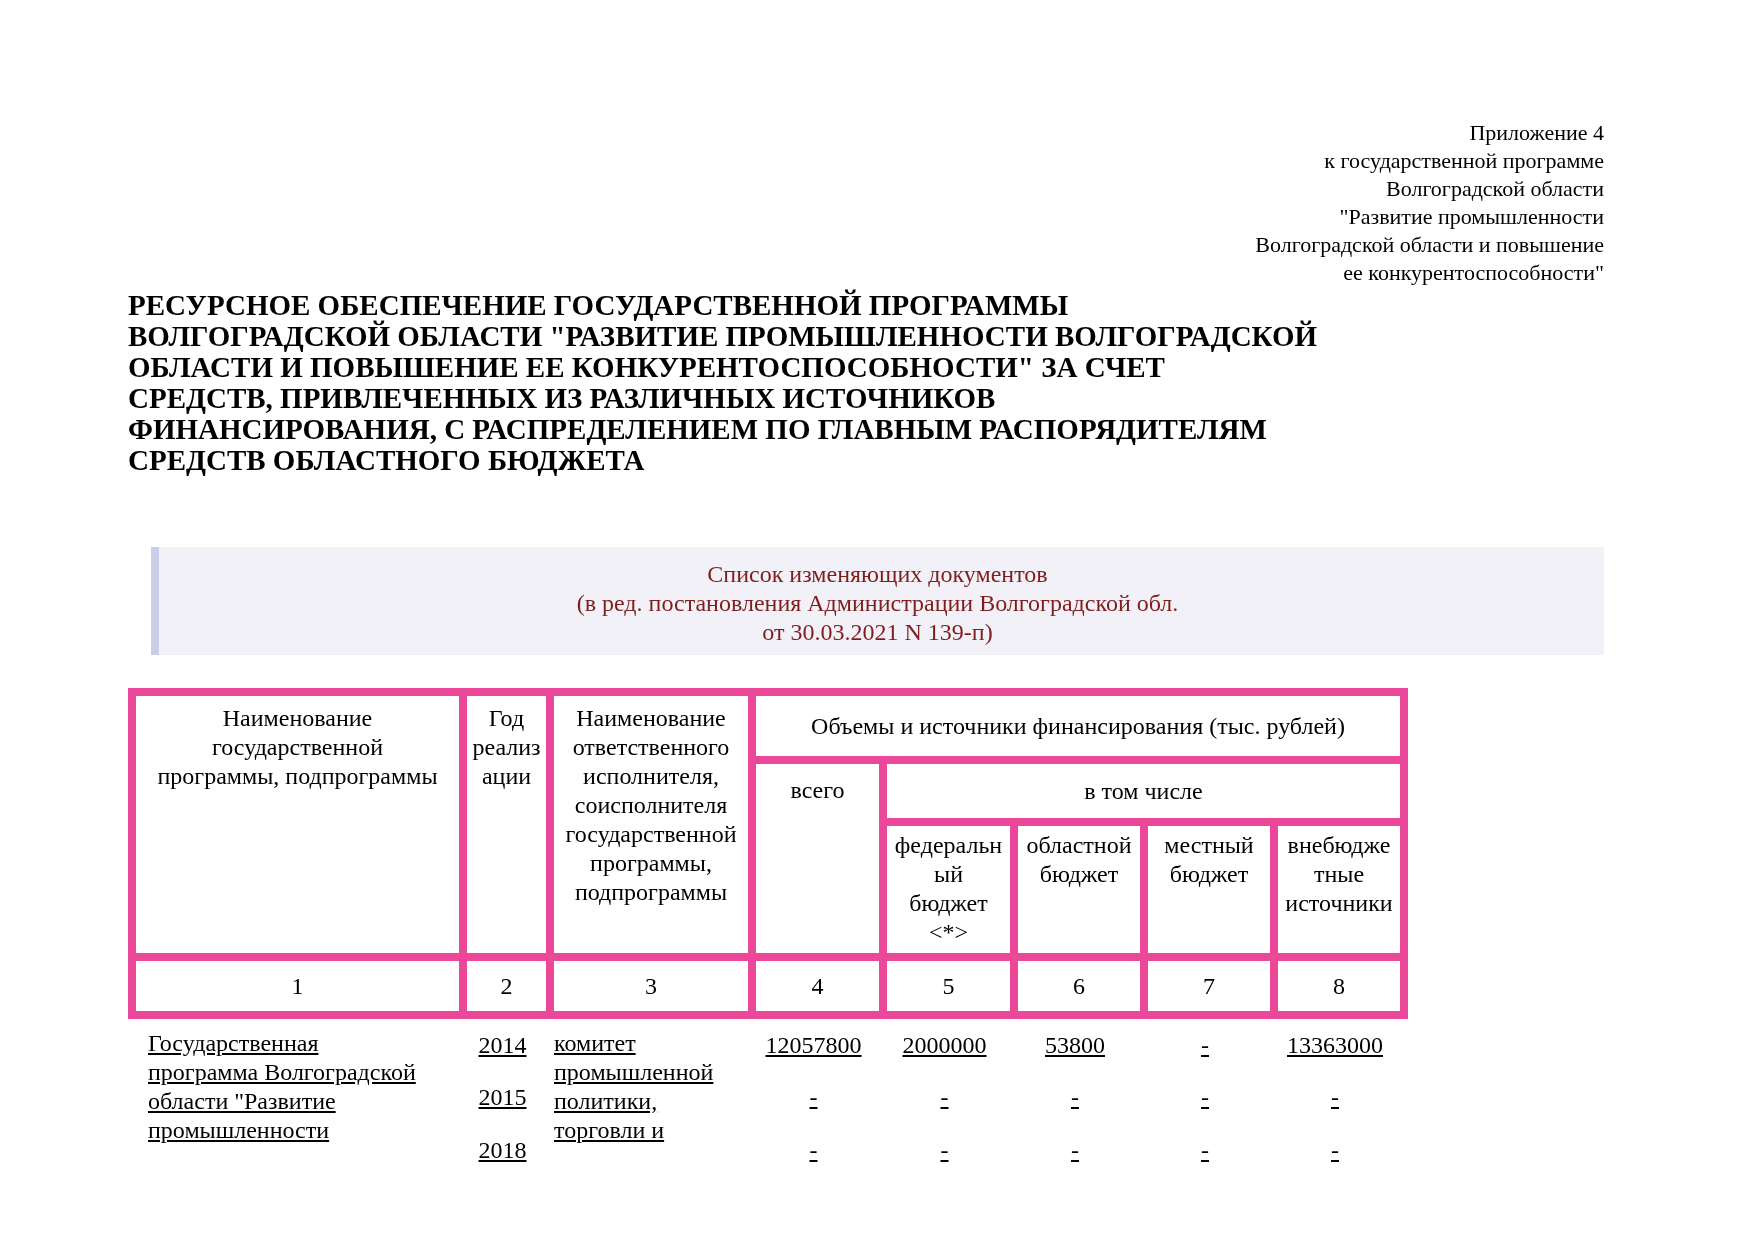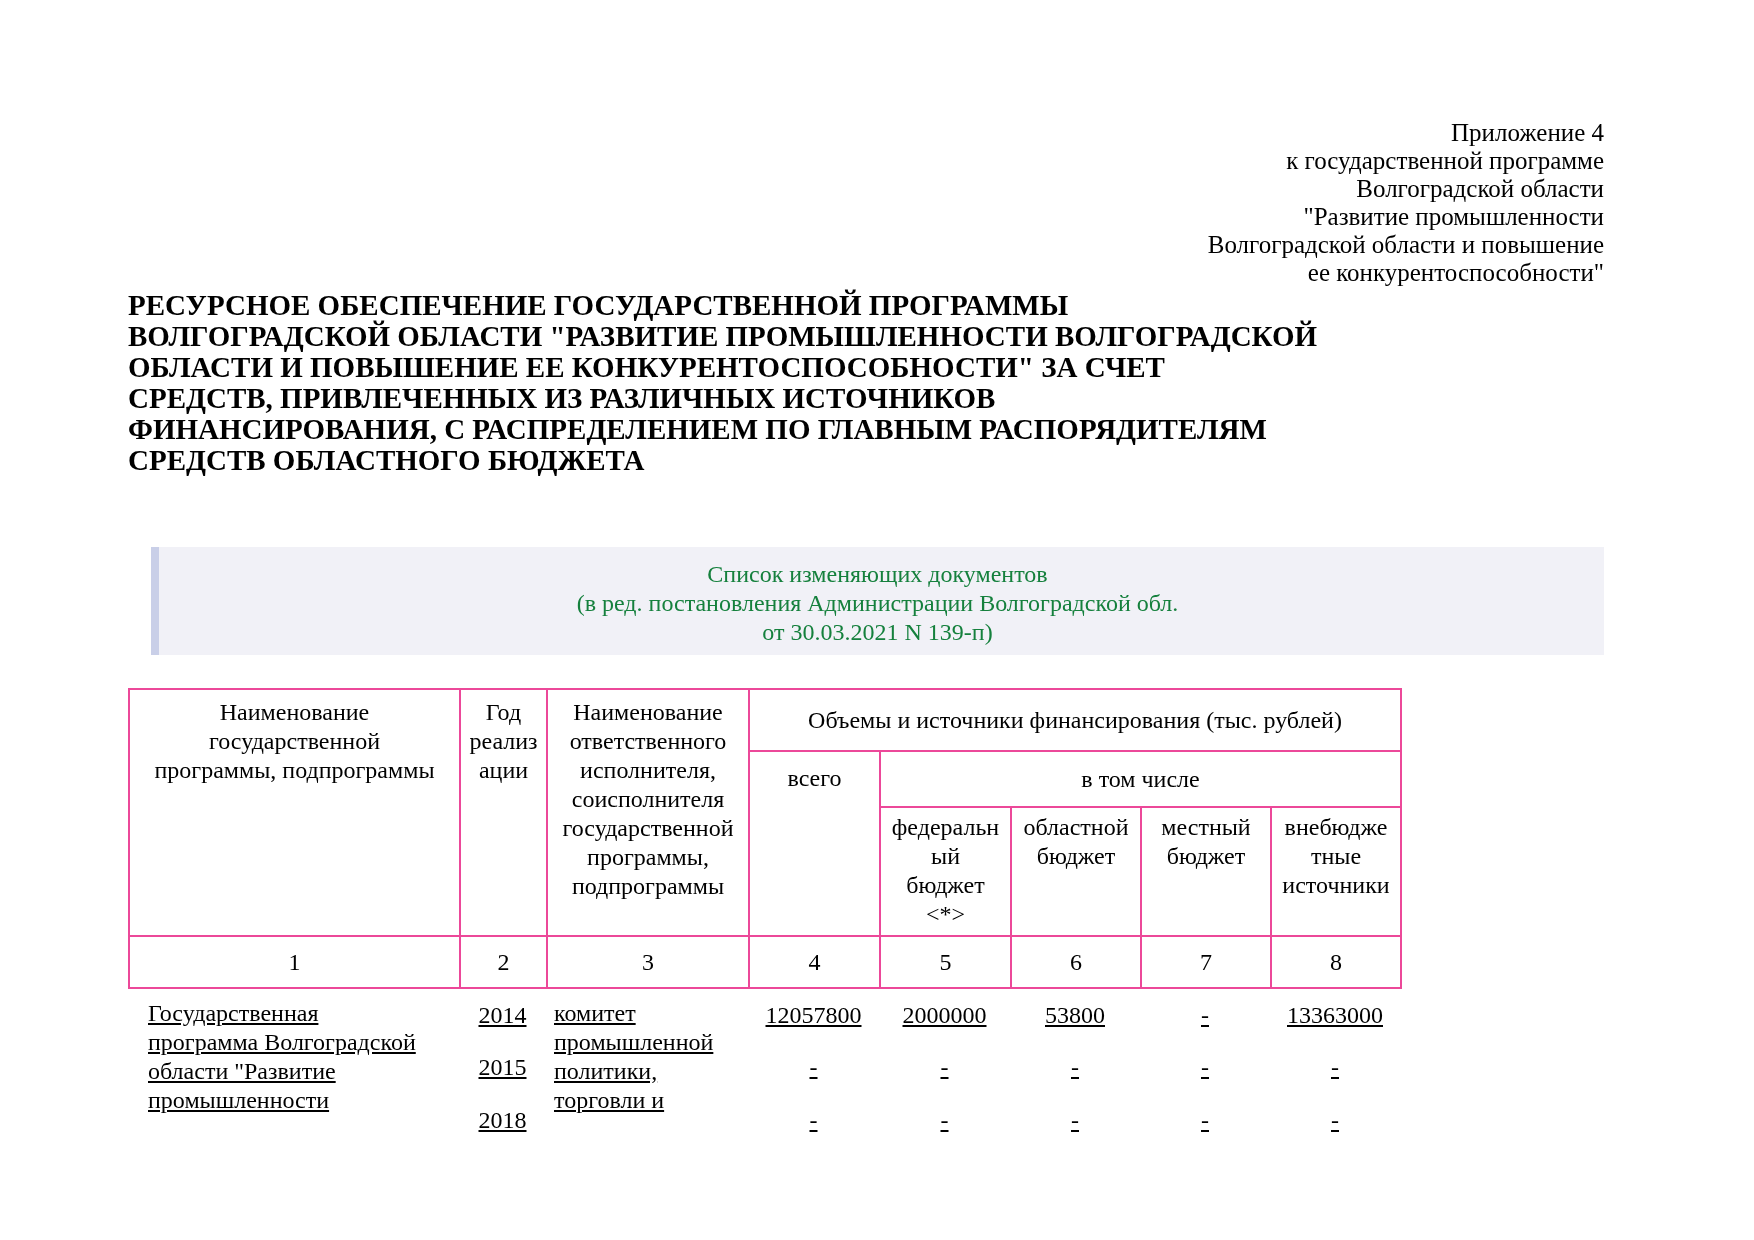--- a/index.html
+++ b/index.html
@@ -10,21 +10,21 @@
     font-family:"Liberation Serif", serif;
     color:#000;
     overflow:hidden;
   }
 
   
   .appendix {
     position:absolute;
     top:119px; right:150px;
     text-align:right;
-    font-size:25px; line-height:28px;
+    font-size:22px; line-height:28px;
     white-space:nowrap;
   }
 
   
   .doc-title {
     position:absolute;
     top:290px; left:128px; width:1502px;
     text-align:left;
     font-weight:bold;
     font-size:29px; line-height:31px;
@@ -47,21 +47,21 @@
   }
 
   
   .table-wrap {
     position:absolute;
     top:688px; left:128px; width:1272px;
     font-size:24px;
   }
   table { border-collapse:collapse; table-layout:fixed; width:1272px; }
   .htable td {
-    border:2px solid #ec4899;
+    border:8px solid #ec4899;
     text-align:center;
     vertical-align:middle;
     padding:0;
     line-height:29px;
     overflow:hidden;
   }
   .htable td.topal { vertical-align:top; padding-top:8px; }
   .htable td.vsego { vertical-align:top; padding-top:12px; }
   .htable td.sub   { vertical-align:top; padding-top:5px; }
   .rA td { height:60px; }
@@ -88,21 +88,21 @@
 </style>
 </head>
 <body>
 
 <div class="page">
 
   <div class="appendix">Приложение 4<br>к государственной программе<br>Волгоградской области<br>"Развитие промышленности<br>Волгоградской области и повышение<br>ее конкурентоспособности"</div>
 
   <div class="doc-title">РЕСУРСНОЕ ОБЕСПЕЧЕНИЕ ГОСУДАРСТВЕННОЙ ПРОГРАММЫ<br>ВОЛГОГРАДСКОЙ ОБЛАСТИ "РАЗВИТИЕ ПРОМЫШЛЕННОСТИ ВОЛГОГРАДСКОЙ<br>ОБЛАСТИ И ПОВЫШЕНИЕ ЕЕ КОНКУРЕНТОСПОСОБНОСТИ" ЗА СЧЕТ<br>СРЕДСТВ, ПРИВЛЕЧЕННЫХ ИЗ РАЗЛИЧНЫХ ИСТОЧНИКОВ<br>ФИНАНСИРОВАНИЯ, С РАСПРЕДЕЛЕНИЕМ ПО ГЛАВНЫМ РАСПОРЯДИТЕЛЯМ<br>СРЕДСТВ ОБЛАСТНОГО БЮДЖЕТА</div>
 
-  <div class="amendments" style="background-color: rgb(241, 241, 247); color: #15803d;">
+  <div class="amendments" style="background-color: rgb(241, 241, 247); color: #7f1d1d;">
     <div class="strip" style="background-color: rgb(201, 207, 232);"></div>
     <div class="amend-text">Список изменяющих документов<br>(в ред. постановления Администрации Волгоградской обл.<br>от 30.03.2021 N 139-п)</div>
   </div>
 
   <div class="table-wrap">
 
     <table class="htable">
       <colgroup>
         <col style="width:331px">
           <col style="width:87px">

